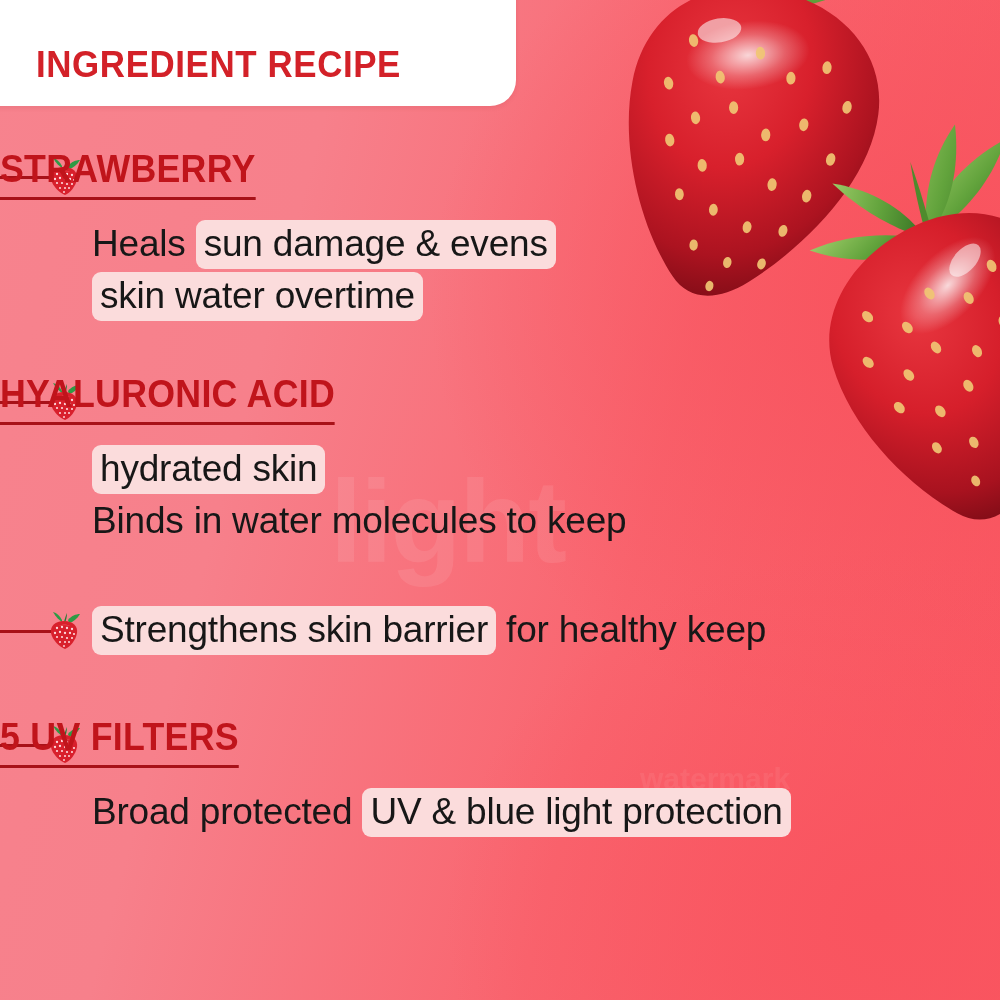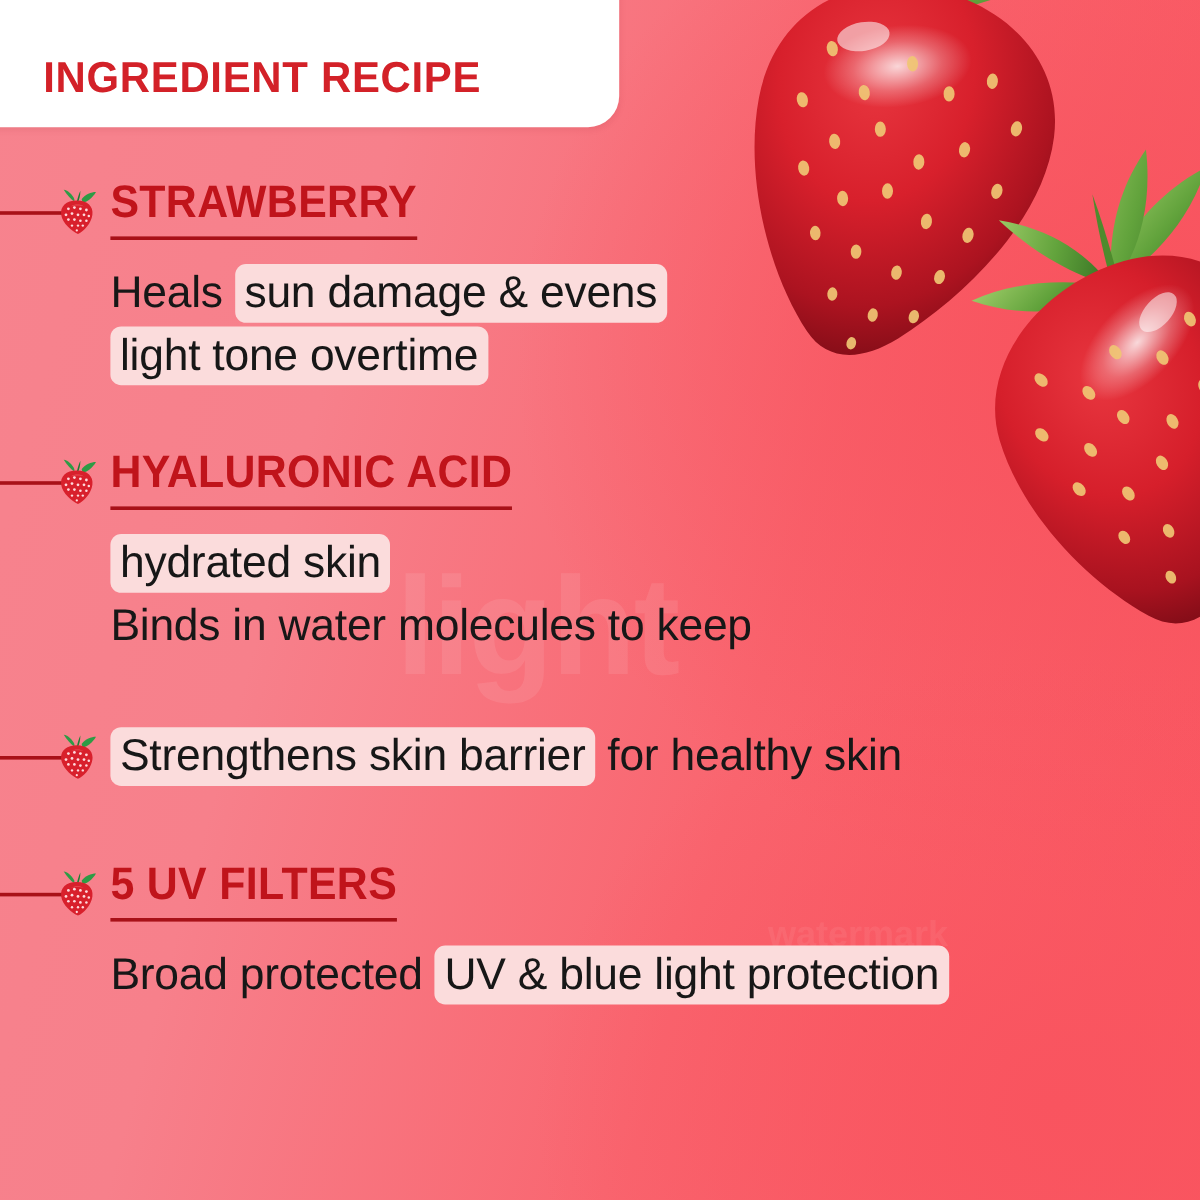--- a/index.html
+++ b/index.html
@@ -73,21 +73,20 @@
     width:52px; height:3px;
     background:#a81118;
   }
   .berry {
     position:absolute;
     left:46px; top:8px;
     width:36px; height:38px;
   }
 
   .head-wrap {
-    margin-left:92px;
     display:inline-block;
   }
   .head {
     font-size:38px;
     font-weight:700;
     color:#c0141b;
     letter-spacing:.3px;
     line-height:1.02;
     white-space:nowrap;
     transform:scaleX(.94);
@@ -296,21 +295,21 @@
               <circle cx="16" cy="25" r="1.1"></circle>
       <circle cx="21" cy="26" r="1.1"></circle>
               <circle cx="26" cy="26" r="1.05"></circle>
       <circle cx="14" cy="30" r="1.0"></circle>
               <circle cx="19" cy="30" r="1.0"></circle>
       <circle cx="23" cy="30" r="1.0"></circle>
       <circle cx="18" cy="34" r=".95"></circle>
     </g>
   </svg></span><div class="head-wrap"><div class="head">STRAWBERRY</div><div class="head-rule"></div></div><div class="desc">
           <div class="pl"><span class="reg">Heals </span><span class="hl">sun damage &amp; evens</span></div>
-          <div class="pl"><span class="hl">light tone overtime</span></div>
+          <div class="pl"><span class="hl">skin water overtime</span></div>
         </div></div>
       <div class="item it1"><div class="connector"></div><span class="berry"><svg viewBox="0 0 36 38" width="36" height="38" aria-hidden="true">
     <path d="M22 8 C25 4 30 2 34 2 C31 7 27 10 23 11 Z" fill="#2e9b45"></path>
     <path d="M16 8 C14 4 11 1 7 0 C10 5 13 8 16 10 Z" fill="#2e9b45"></path>
     <path d="M18 10 C19 6 20 3 21 1 C21 5 20 8 19 11 Z" fill="#1f7c34"></path>
     <path d="M18 9 C27 9 32 14 31 21 C30 28 24 35 19 37 C14 35 6 28 5 21 C4 14 9 9 18 9 Z" fill="#d8202c"></path>
     <path d="M13 14 C16 12 21 12 24 14 C21 13 16 13 13 14 Z" fill="#ef5a62" opacity=".8"></path>
     <g fill="#ffd9dd">
       <circle cx="11" cy="16" r="1.15"></circle>
               <circle cx="16" cy="15" r="1.15"></circle>
@@ -353,21 +352,21 @@
       <circle cx="11" cy="25" r="1.1"></circle>
               <circle cx="16" cy="25" r="1.1"></circle>
       <circle cx="21" cy="26" r="1.1"></circle>
               <circle cx="26" cy="26" r="1.05"></circle>
       <circle cx="14" cy="30" r="1.0"></circle>
               <circle cx="19" cy="30" r="1.0"></circle>
       <circle cx="23" cy="30" r="1.0"></circle>
       <circle cx="18" cy="34" r=".95"></circle>
     </g>
   </svg></span><div class="desc">
-          <div class="pl"><span class="hl">Strengthens skin barrier</span><span class="reg"> for healthy skin</span></div>
+          <div class="pl"><span class="hl">Strengthens skin barrier</span><span class="reg"> for healthy keep</span></div>
         </div></div>
       <div class="item it3"><div class="connector"></div><span class="berry"><svg viewBox="0 0 36 38" width="36" height="38" aria-hidden="true">
     <path d="M22 8 C25 4 30 2 34 2 C31 7 27 10 23 11 Z" fill="#2e9b45"></path>
     <path d="M16 8 C14 4 11 1 7 0 C10 5 13 8 16 10 Z" fill="#2e9b45"></path>
     <path d="M18 10 C19 6 20 3 21 1 C21 5 20 8 19 11 Z" fill="#1f7c34"></path>
     <path d="M18 9 C27 9 32 14 31 21 C30 28 24 35 19 37 C14 35 6 28 5 21 C4 14 9 9 18 9 Z" fill="#d8202c"></path>
     <path d="M13 14 C16 12 21 12 24 14 C21 13 16 13 13 14 Z" fill="#ef5a62" opacity=".8"></path>
     <g fill="#ffd9dd">
       <circle cx="11" cy="16" r="1.15"></circle>
               <circle cx="16" cy="15" r="1.15"></circle>

